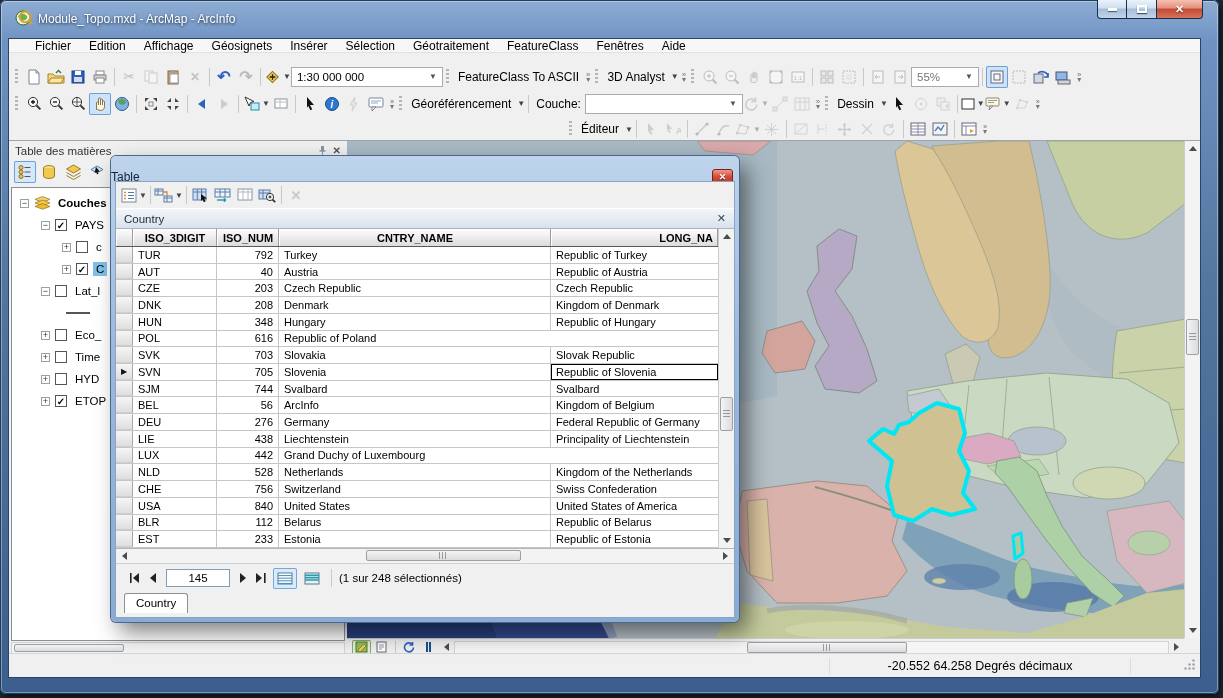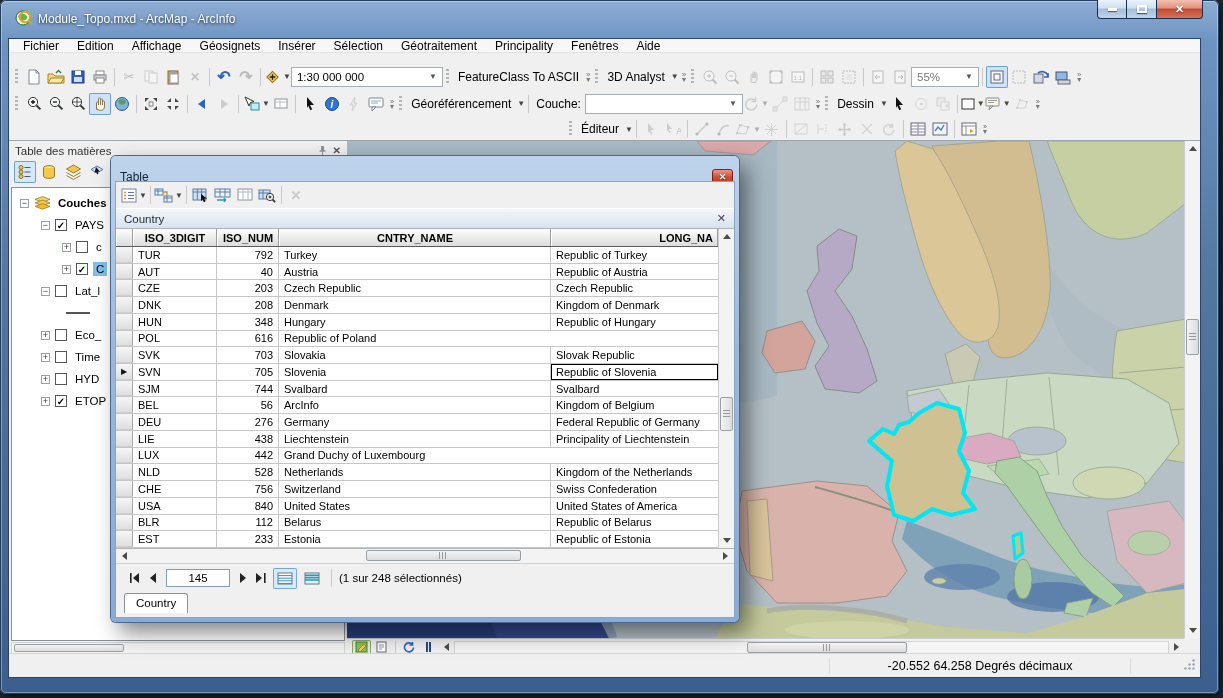--- a/index.html
+++ b/index.html
@@ -15,21 +15,21 @@
 .winbtns{position:absolute;right:16px;top:0;display:flex}
 .wbtn{height:19px;display:flex;align-items:center;justify-content:center;border:1px solid #16304f;border-top:none;
  background:linear-gradient(#eaf3fc 0%,#cfdff0 45%,#a4bdd8 50%,#c2d5e9 100%);margin-left:0}
 .wbtn.minb{width:30px;border-radius:0 0 0 4px}
 .wbtn.maxb{width:29px;border-left:none;border-right:none}
 .wbtn.closeb{width:47px;border-radius:0 0 4px 0;background:linear-gradient(#f5c0b2 0%,#e2907c 45%,#c24a33 50%,#d8725a 100%);color:#fff;font-weight:bold;font-size:11px;text-shadow:0 1px 1px #7a1f10}
 .minglyph{width:9px;height:3px;background:#fff;box-shadow:0 1px 1px #456}
 .maxglyph{width:10px;height:8px;border:2px solid #fff;box-shadow:0 1px 1px #456}
 
 .client{position:absolute;left:8px;top:38px;width:1193px;height:640px;background:#f0f0f0;border:1px solid #2a4468}
-.menubar{position:absolute;left:0;top:0;right:0;height:14px;background:#f7f7f7;border-bottom:1px solid #e2e2e2;display:flex;align-items:center;padding-left:5px}
+.menubar{position:absolute;left:0;top:0;right:0;height:14px;background:#f7f7f7;border-bottom:1px solid #e2e2e2;display:flex;align-items:center;padding-left:17px}
 .menu-item{padding:3px 9px;font-size:12px;cursor:default}
 .dock{position:absolute;left:0;top:24px;right:0;height:78px;background:#f0f0f0;border-bottom:1px solid #9fa5ac}
 .trow{display:flex;align-items:center;height:27px;padding-left:3px}
 .trow3{height:24px}
 .grip{width:3px;height:16px;margin:0 5px 0 3px;background-image:repeating-linear-gradient(#b5b5b5 0 2px,#f0f0f0 2px 4px)}
 .sep{width:1px;height:18px;background:#c9c9c9;margin:0 3px}
 .tbtn{min-width:22px;height:22px;display:flex;align-items:center;justify-content:center;border-radius:2px;position:relative}
 .tbtn.dis{opacity:.38;filter:grayscale(.8)}
 .tbtn.on{background:#cce3f9;box-shadow:inset 0 0 0 1px #6da0d6}
 .darr{font-size:8px;color:#444;margin-left:2px}
@@ -74,21 +74,21 @@
 .smbtn{width:19px;height:15px;display:flex;align-items:center;justify-content:center;margin-right:1px;border-radius:2px}
 .smbtn.on{background:#e4efdc;box-shadow:inset 0 0 0 1px #8aa86a}
 
 .statusbar{position:absolute;left:0;bottom:0;right:0;height:24px;background:#f0f0f0;border-top:1px solid #d6d6d6;display:flex;align-items:center}
 .st-sep{width:1px;height:16px;background:#dcdcdc}
 .coords{width:300px;text-align:center;font-size:12.5px}
 
 .twin{position:absolute;left:102px;top:117px;width:628px;height:466px;border-radius:5px;
  background:linear-gradient(180deg,#bed4ec 0%,#9cb9dc 40%,#8aabd4 100%);
  box-shadow:0 0 0 1px #4a688e, 8px 10px 22px rgba(0,0,0,.5)}
-.tw-title{height:40px;display:flex;align-items:center;padding:2px 6px 0 9px;font-size:12px;color:#10243c}
+.tw-title{height:40px;display:flex;align-items:center;padding:2px 6px 0 0;font-size:12px;color:#10243c}
 .tw-close{margin-left:auto;width:21px;height:16px;border:1px solid #7c2014;border-radius:3px;background:linear-gradient(#f0988a,#d04a32 50%,#b83a24);color:#fff;font-size:9px;font-weight:bold;display:flex;align-items:center;justify-content:center;text-shadow:0 1px 1px #6e1a0c}
 .tw-body{position:absolute;left:4px;right:4px;top:25px;bottom:4px;background:#f0f0f0;border:1px solid #8ba4c4}
 .tw-tools{height:26px;display:flex;align-items:center;padding-left:5px}
 .cbar{height:21px;background:linear-gradient(#f3f6fa,#d9e2ec);border-top:1px solid #fff;border-bottom:1px solid #aab4c0;display:flex;align-items:center;padding:0 8px;font-size:11.5px;color:#1d2b3a}
 .cbar .x{margin-left:auto;color:#3a4656;font-size:11px}
 .gridwrap{position:relative;height:320px;background:#b91c1c;border-bottom:1px solid #b6b6b6}
 .grid{position:absolute;left:0;top:0;right:16px;bottom:0;display:flex;flex-direction:column}
 .ghead{display:flex;height:18px;border-bottom:1px solid #5a5a5a;background:linear-gradient(#fdfdfd,#dcdcdc)}
 .ghead .hc{font-size:11px;font-weight:bold;display:flex;align-items:center;justify-content:center;border-right:1px solid #9d9d9d;border-left:1px solid #fff;overflow:hidden;white-space:nowrap}
 .ghead .hc.right{justify-content:flex-end;padding-right:4px}
@@ -144,21 +144,21 @@
   <div class="client">
 
     <div class="menubar">
         <span class="menu-item">Fichier</span>
         <span class="menu-item">Edition</span>
         <span class="menu-item">Affichage</span>
         <span class="menu-item">Géosignets</span>
         <span class="menu-item">Insérer</span>
         <span class="menu-item">Sélection</span>
         <span class="menu-item">Géotraitement</span>
-        <span class="menu-item">Principality</span>
+        <span class="menu-item">FeatureClass</span>
         <span class="menu-item">Fenêtres</span>
         <span class="menu-item">Aide</span>
       </div>
 
     <div class="dock">
 
       <div class="trow">
         <span class="grip"></span>
         <span class="tbtn">
             <svg width="16" height="16">

